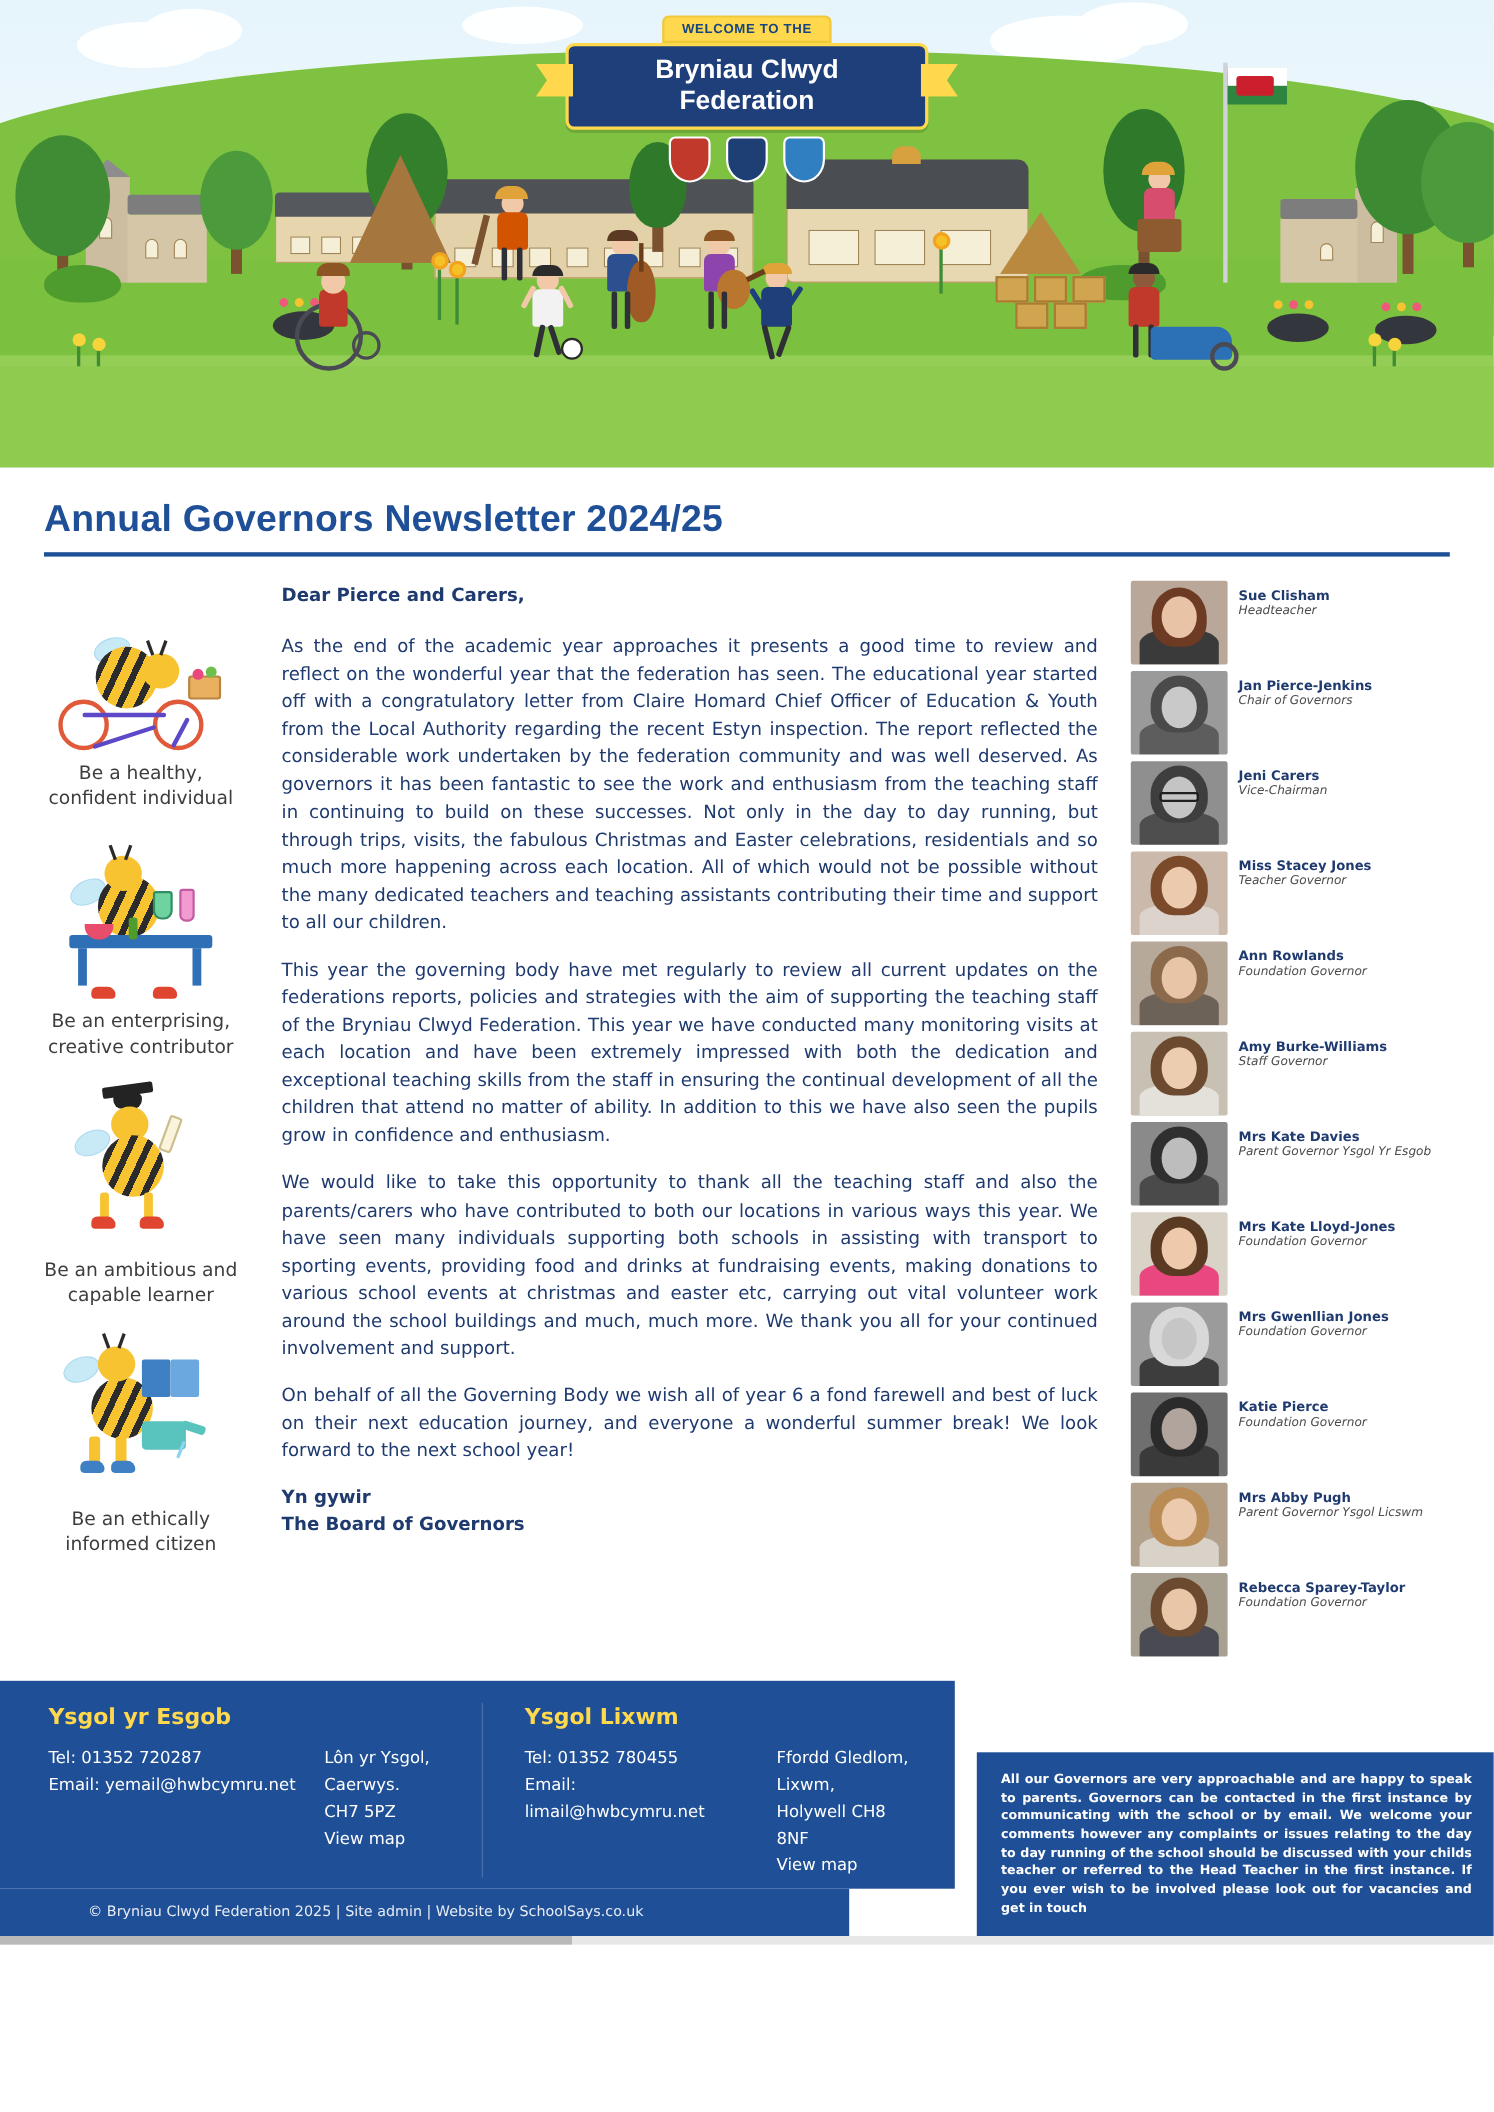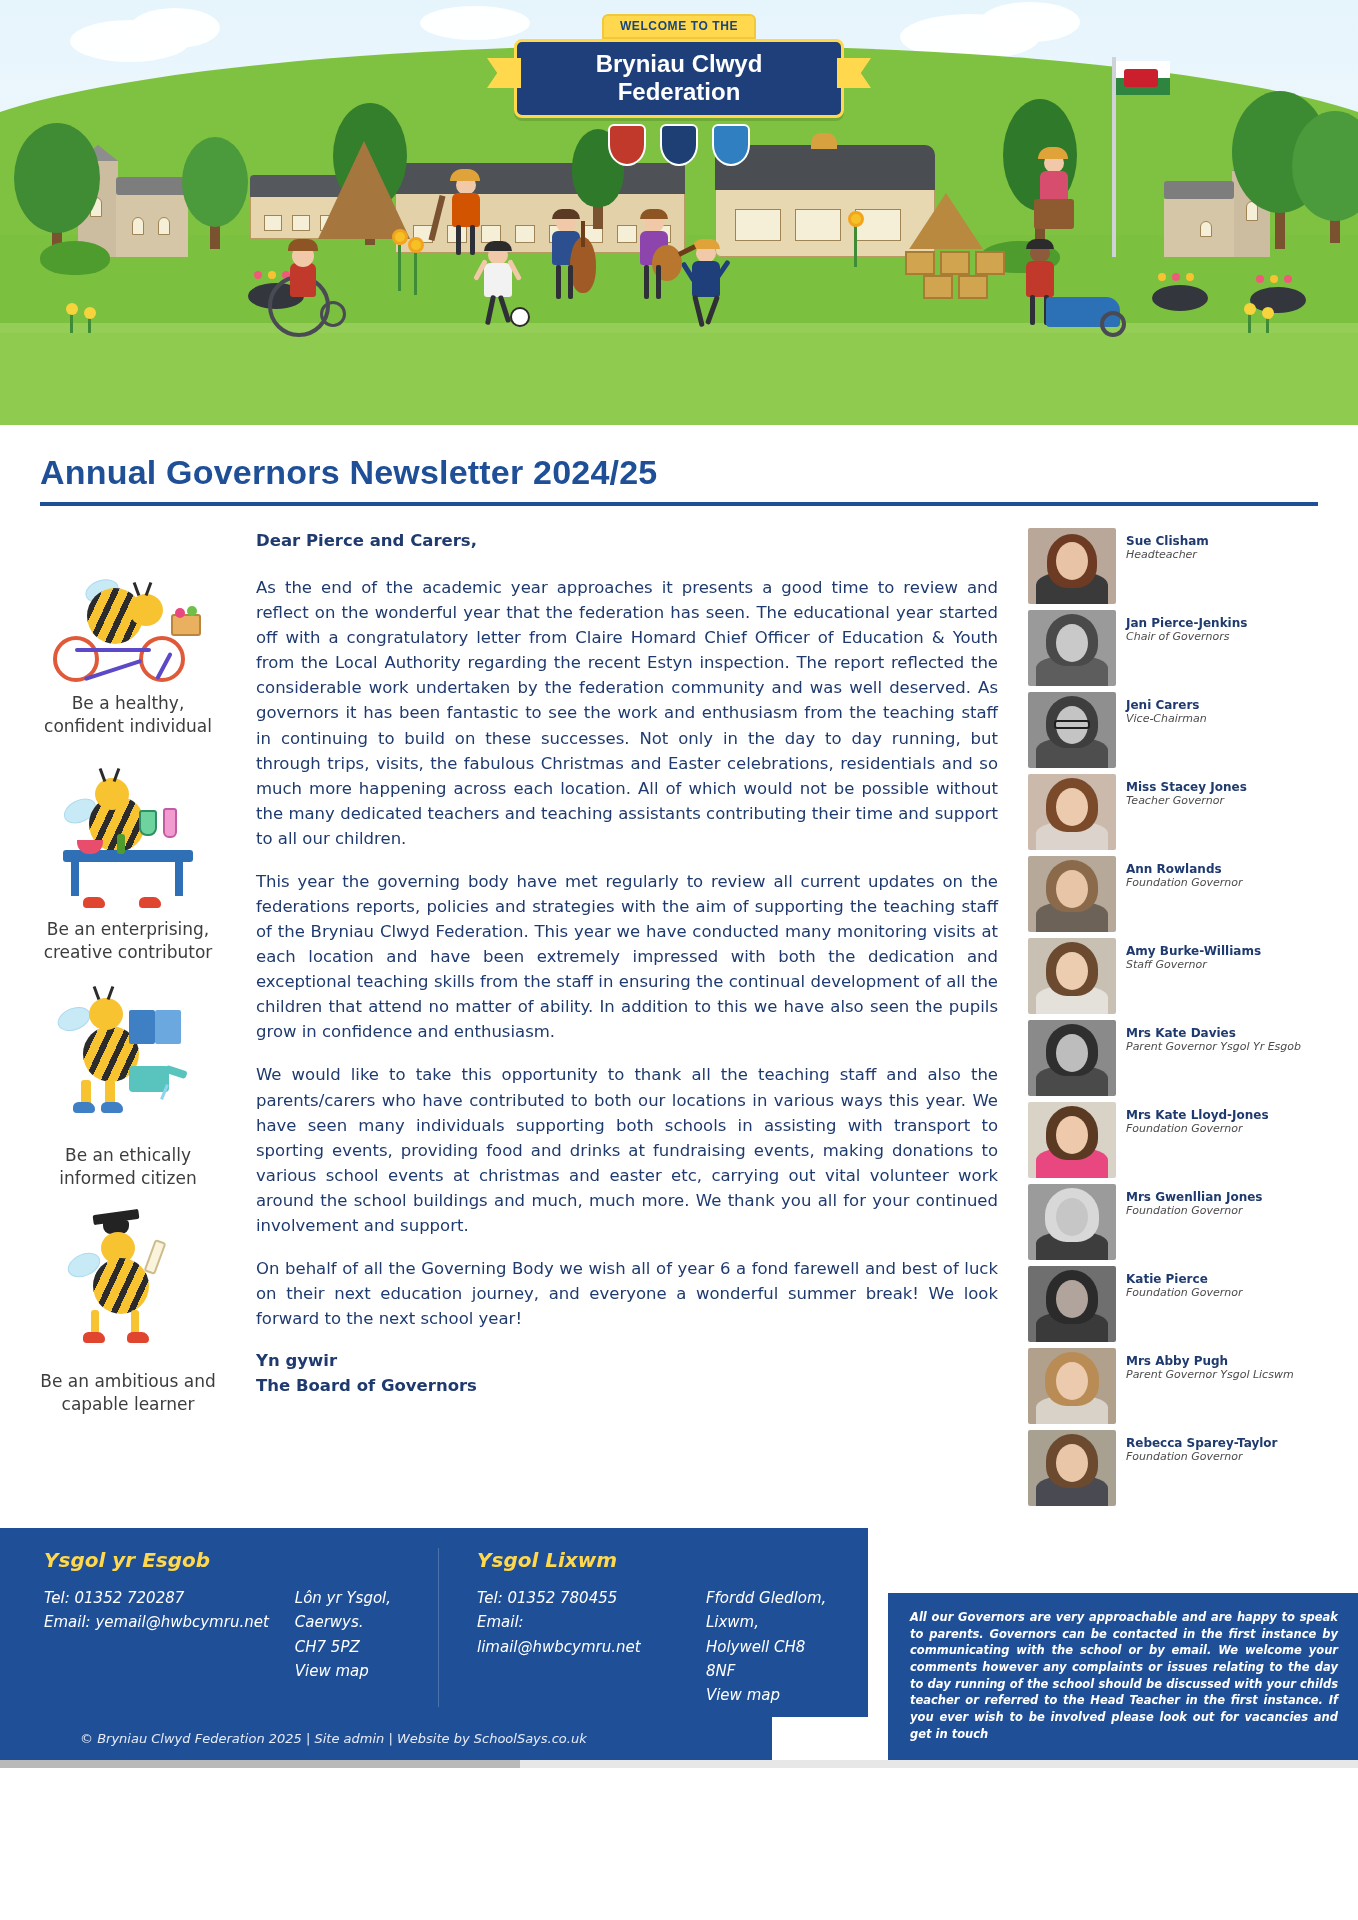--- a/index.html
+++ b/index.html
@@ -159,21 +159,21 @@
     border-radius:2px; position:relative;
   }
   .govPhoto .face { position:absolute; left:50%; transform:translateX(-50%); }
   .govPhoto .fhair { position:absolute; left:50%; transform:translateX(-50%); border-radius:50% 50% 40% 40%; }
   .govPhoto .fbody { position:absolute; left:50%; bottom:0; transform:translateX(-50%); border-radius:40% 40% 0 0; }
   .govMeta { padding-top: 6px; }
   .govName { font-size:12px; font-weight:bold; color:#1f3a6e; font-family:"DejaVu Sans", sans-serif; }
   .govRole { font-size:11px; font-style:italic; color:#4b4b4b; font-family:"DejaVu Sans", sans-serif; }
 
   
-  .footerWrap { position:relative; margin-top: 22px; font-style: italic; }
+  .footerWrap { position:relative; margin-top: 22px; }
   .footerBlue {
     background:#1f4f96; color:#ffffff; width: 868px; padding: 20px 36px 10px 44px;
   }
   .schoolsRow { display:flex; }
   .schoolCol { flex:1 1 50%; }
   .schoolCol.second { border-left:1px solid #4c73ae; padding-left:38px; }
   .schoolName { font-size:20px; font-weight:bold; color:#ffd84d; margin-bottom:14px; font-family:"DejaVu Sans", sans-serif; }
   .schoolCols { display:flex; gap:26px; }
   .schoolCols div { font-size:15px; line-height:1.62; font-family:"DejaVu Sans", sans-serif; }
   .mapLink { color:#ffffff; text-decoration:none; }
@@ -487,20 +487,36 @@
         <div class="flaskB" style="left:120px; bottom:76px;"></div>
         <div class="deskTop" style="left:20px; bottom:52px;"></div>
         <div class="deskLeg" style="left:28px; bottom:18px;"></div>
         <div class="deskLeg" style="left:132px; bottom:18px;"></div>
         <div class="mortar" style="left:34px; bottom:60px;"></div>
         <div class="shoe" style="left:40px; bottom:6px;"></div>
         <div class="shoe" style="left:96px; bottom:6px;"></div>
         <div class="plant" style="left:74px; bottom:60px;"></div>
       </div>
       <div class="valueText">Be an enterprising, creative contributor</div>
+    </div>
+
+    <div class="valueBlock">
+      <div class="beeArt">
+        <div class="capSquare" style="left:50px; top:6px;"></div>
+        <div class="capBase" style="left:60px; top:14px;"></div>
+        <div class="bee-wing" style="left:24px; top:48px; transform:rotate(-24deg);"></div>
+        <div class="bee-head" style="left:58px; top:26px;"></div>
+        <div class="bee-body" style="left:50px; top:52px;"></div>
+        <div class="scroll" style="left:106px; top:34px;"></div>
+        <div style="position:absolute; left:48px; top:104px; width:8px; height:26px; background:#f7c331; border-radius:3px;"></div>
+        <div style="position:absolute; left:88px; top:104px; width:8px; height:26px; background:#f7c331; border-radius:3px;"></div>
+        <div class="shoe" style="left:40px; top:126px;"></div>
+        <div class="shoe" style="left:84px; top:126px;"></div>
+      </div>
+      <div class="valueText">Be an ambitious and capable learner</div>
     </div>
 
     <div class="valueBlock">
       <div class="beeArt">
         <div class="bee-wing" style="left:14px; top:28px; transform:rotate(-22deg);"></div>
         <div class="bee-body" style="left:40px; top:46px;"></div>
         <div class="bee-head" style="left:46px; top:18px;"></div>
         <div style="position:absolute; left:52px; top:6px; width:3px; height:14px; background:#2b2b2b; transform:rotate(-20deg);"></div>
         <div style="position:absolute; left:66px; top:6px; width:3px; height:14px; background:#2b2b2b; transform:rotate(20deg);"></div>
         <div class="bookL" style="left:86px; top:30px;"></div>
@@ -510,36 +526,20 @@
           </div>
         <div style="position:absolute; left:120px; top:104px; width:3px; height:16px; background:#8ed4f0; transform:rotate(22deg);"></div>
         <div style="position:absolute; left:38px; top:100px; width:10px; height:26px; background:#f7c331; border-radius:3px;"></div>
         <div style="position:absolute; left:62px; top:100px; width:10px; height:26px; background:#f7c331; border-radius:3px;"></div>
         <div class="shoe" style="left:30px; top:122px; background:#3f7fc4;"></div>
         <div class="shoe" style="left:58px; top:122px; background:#3f7fc4;"></div>
       </div>
       <div class="valueText">Be an ethically informed citizen</div>
     </div>
 
-    <div class="valueBlock">
-      <div class="beeArt">
-        <div class="capSquare" style="left:50px; top:6px;"></div>
-        <div class="capBase" style="left:60px; top:14px;"></div>
-        <div class="bee-wing" style="left:24px; top:48px; transform:rotate(-24deg);"></div>
-        <div class="bee-head" style="left:58px; top:26px;"></div>
-        <div class="bee-body" style="left:50px; top:52px;"></div>
-        <div class="scroll" style="left:106px; top:34px;"></div>
-        <div style="position:absolute; left:48px; top:104px; width:8px; height:26px; background:#f7c331; border-radius:3px;"></div>
-        <div style="position:absolute; left:88px; top:104px; width:8px; height:26px; background:#f7c331; border-radius:3px;"></div>
-        <div class="shoe" style="left:40px; top:126px;"></div>
-        <div class="shoe" style="left:84px; top:126px;"></div>
-      </div>
-      <div class="valueText">Be an ambitious and capable learner</div>
-    </div>
-
   </div>
 
   <div class="colMid letter">
     <p class="salutation">Dear Pierce and Carers,</p>
     <p>As the end of the academic year approaches it presents a good time to review and reflect on the wonderful year that the federation has seen. The educational year started off with a congratulatory letter from Claire Homard Chief Officer of Education &amp; Youth from the Local Authority regarding the recent Estyn inspection. The report reflected the considerable work undertaken by the federation community and was well deserved. As governors it has been fantastic to see the work and enthusiasm from the teaching staff in continuing to build on these successes. Not only in the day to day running, but through trips, visits, the fabulous Christmas and Easter celebrations, residentials and so much more happening across each location.   All of which would not be possible without the many dedicated teachers and teaching assistants contributing their time and support to all our children.</p>
     <p>This year the governing body have met regularly to review all current updates on the federations reports, policies and strategies with the aim of supporting the teaching staff of the Bryniau Clwyd Federation. This year we have conducted many monitoring visits at each location and have been extremely impressed with both the dedication and exceptional teaching skills from the staff in ensuring the continual development of all the children that attend no matter of ability. In addition to this we have also seen the pupils grow in confidence and enthusiasm.</p>
     <p>We would like to take this opportunity to thank all the teaching staff and also the parents/carers who have contributed to both our locations in various ways this year. We have seen many individuals supporting both schools in assisting with transport to sporting events, providing food and drinks at fundraising events, making donations to various school events at christmas and easter etc, carrying out vital volunteer work around the school buildings and much, much more. We thank you all for your continued involvement and support.</p>
     <p>On behalf of all the Governing Body we wish all of year 6 a fond farewell and best of luck on their next education journey, and everyone a wonderful summer break! We look forward to the next school year!</p>
     <p class="signoff">
       <span>Yn gywir</span><br>

